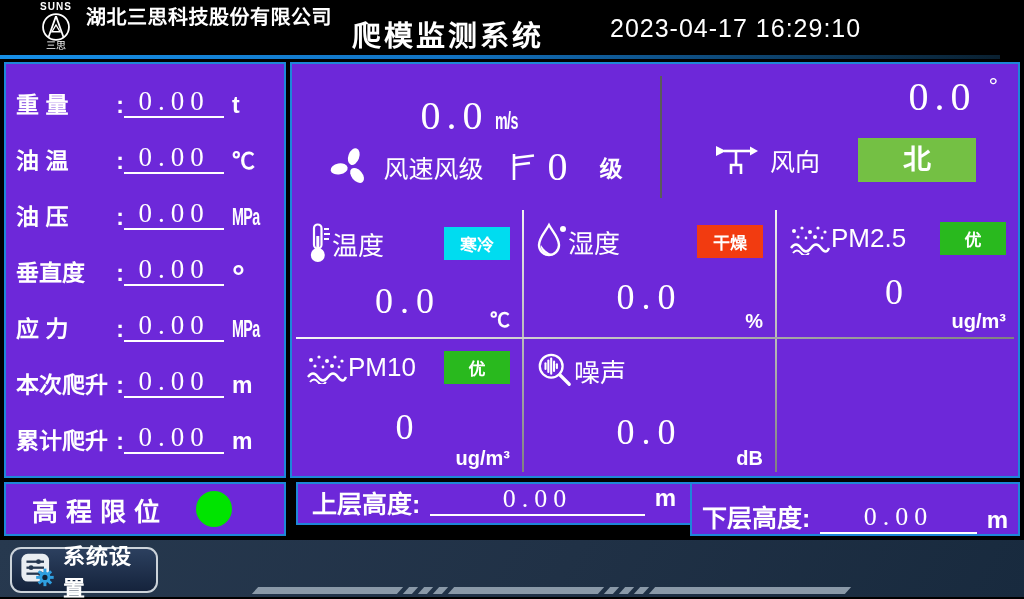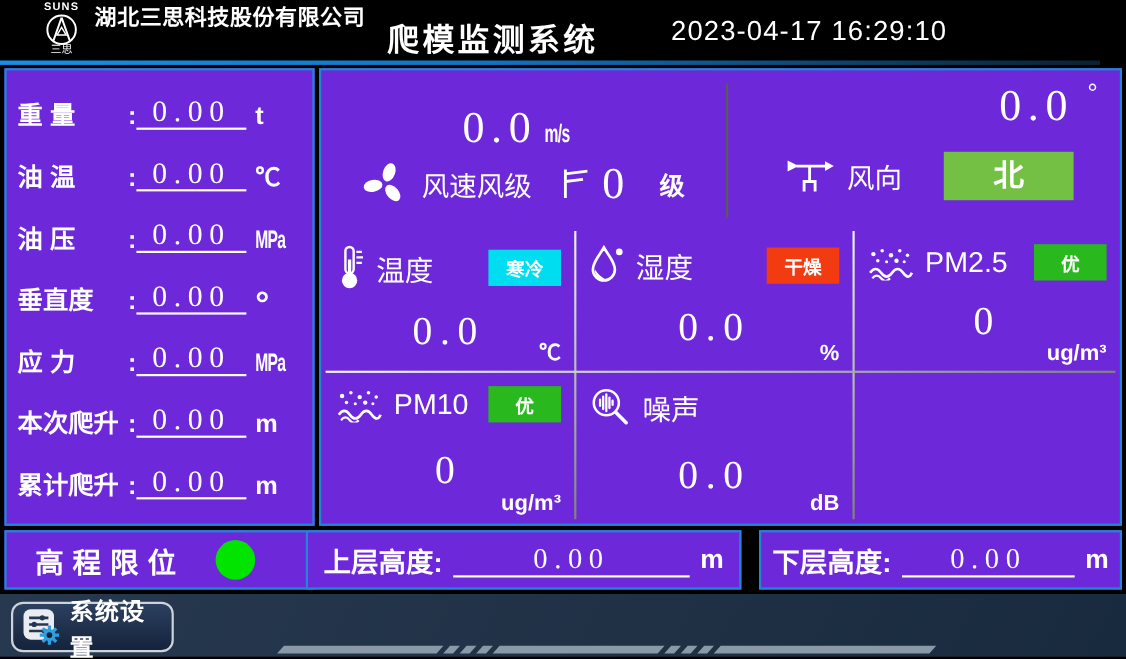--- a/index.html
+++ b/index.html
@@ -15,22 +15,22 @@
   #company .en{font-size:13px;color:#e8e8e8;letter-spacing:0.4px;line-height:17px;}
   #title{left:352px;top:12px;font-size:29px;font-weight:bold;letter-spacing:3px;}
   #datetime{left:610px;top:14px;font-size:25px;font-weight:normal;letter-spacing:1px;}
   #header-line{left:0;top:55px;width:1000px;height:4px;
     background:linear-gradient(to right,#1790e8 0%,#1273c2 45%,#0a2030 100%);}
   
   .panel{background:#6d28d9;border:2px solid #1e87d8;}
   #sidebar{left:4px;top:62px;width:282px;height:416px;padding:3px 10px 0 10px;}
   #limit-box{left:4px;top:482px;width:282px;height:54px;display:flex;align-items:center;}
   #main{left:290px;top:62px;width:730px;height:416px;}
-  #upper-box{left:278px;top:482px;width:396px;height:54px;display:flex;align-items:center;padding:0 14px;}
-  #lower-box{left:690px;top:482px;width:330px;height:54px;display:flex;align-items:center;padding:0 10px;}
+  #upper-box{left:296px;top:482px;width:396px;height:43px;display:flex;align-items:flex-start;padding:0 14px;}
+  #lower-box{left:690px;top:482px;width:330px;height:54px;display:flex;align-items:flex-end;padding:0 10px;}
   
   .srow{display:flex;align-items:flex-end;height:51px;padding-bottom:5px;}
   .slabel{width:108px;font-size:23px;font-weight:bold;display:flex;justify-content:space-between;line-height:26px;}
   .sval{flex:1;text-align:center;border-bottom:2px solid #fff;margin:0 8px 0 0;
     font-family:"Liberation Serif", serif;font-size:27px;letter-spacing:6px;line-height:30px;}
   .sunit{width:42px;font-size:23px;font-weight:bold;line-height:26px;}
   .cond{display:inline-block;transform:scaleX(0.62);transform-origin:left bottom;letter-spacing:-1px;}
   .deg{font-size:32px;line-height:20px;}
   
   #limit-box .llabel{font-size:26px;font-weight:bold;letter-spacing:8px;margin-left:26px;}
@@ -46,21 +46,21 @@
   .wlabel{font-size:25px;}
   .dirval{position:absolute;top:8px;right:44px;}
   .dirdeg{font-size:24px;vertical-align:16px;margin-left:12px;}
   .dirrow{position:absolute;top:74px;left:26px;display:flex;align-items:center;gap:10px;}
   .north-badge{margin-left:28px;width:118px;height:44px;line-height:44px;text-align:center;
     font-size:28px;font-weight:bold;color:#fff;}
   
   .vdiv{top:146px;width:2px;height:262px;background:linear-gradient(to bottom,#f0f0f0,#808080);}
   #hdiv{left:4px;top:273px;width:718px;height:2px;background:linear-gradient(to right,#f5f5f5,#808080);}
   .cell{position:absolute;}
-  .cell-head{display:flex;align-items:center;gap:10px;padding:12px 12px 0 12px;}
+  .cell-head{display:flex;align-items:center;padding:12px 12px 0 12px;}
   .cell-label{font-size:26px;}
   .cell-badge{margin-left:auto;min-width:36px;padding:4px 15px;text-align:center;
     font-size:17px;font-weight:bold;color:#fff;}
   .cell-value{text-align:center;font-family:"Liberation Serif", serif;font-size:36px;letter-spacing:7px;}
   .cell-unit{position:absolute;right:12px;bottom:4px;font-size:20px;font-weight:bold;}
   
   .hlabel{font-size:25px;font-weight:bold;white-space:nowrap;}
   .hval{flex:1;text-align:center;border-bottom:2px solid #fff;margin:0 10px;
     font-family:"Liberation Serif", serif;font-size:26px;letter-spacing:6px;line-height:30px;}
   .hunit{font-size:24px;font-weight:bold;}

